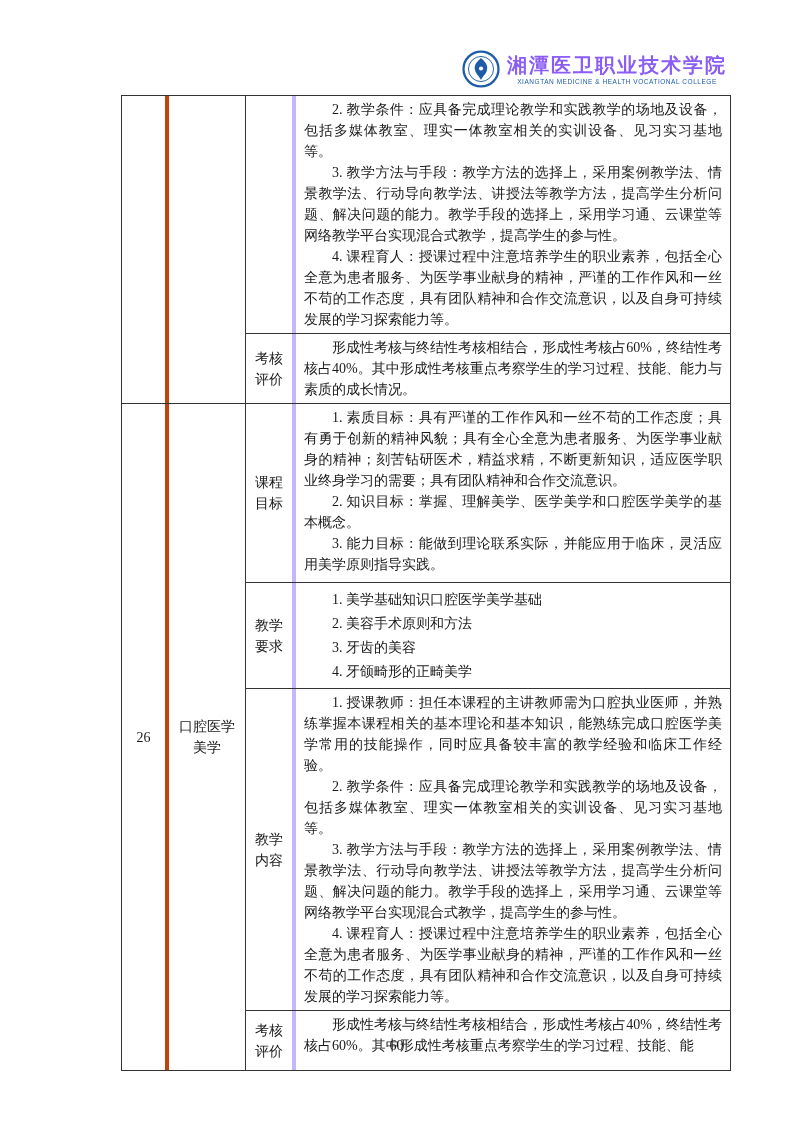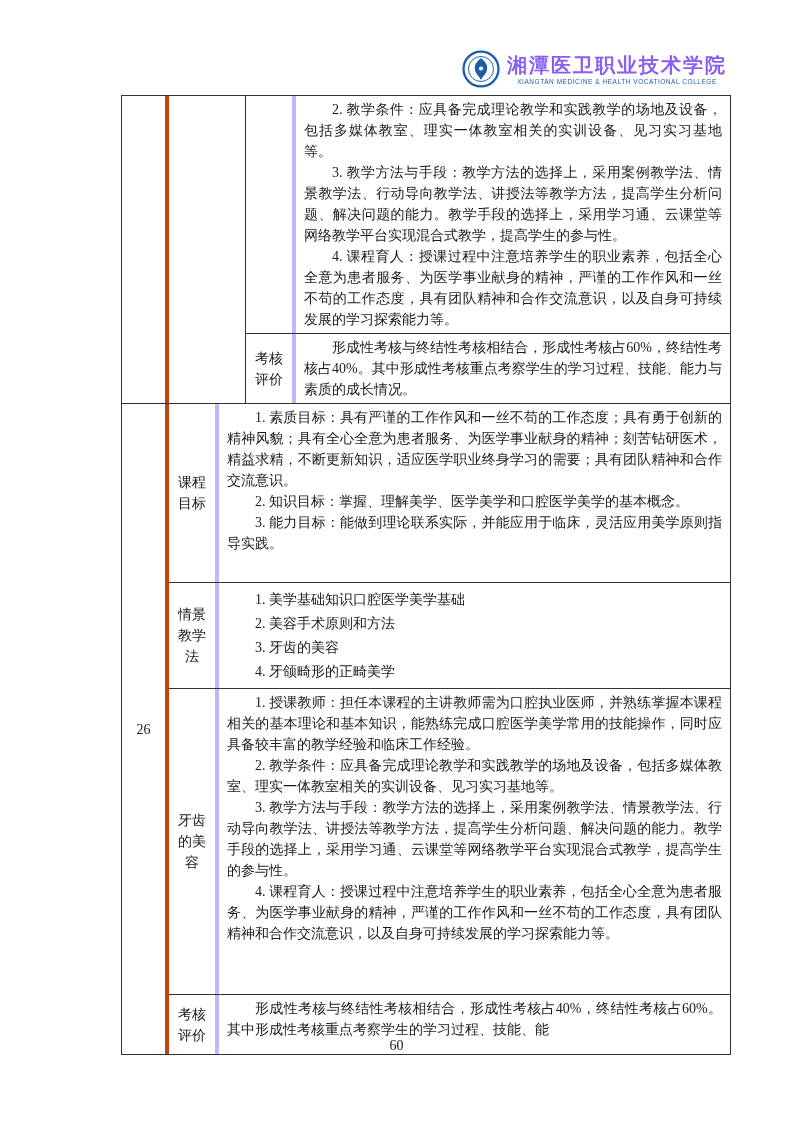--- a/index.html
+++ b/index.html
@@ -136,48 +136,51 @@
           </div>
           <div class="cell c4 content">
               <p>形成性考核与终结性考核相结合，形成性考核占60%，终结性考核占40%。其中形成性考核重点考察学生的学习过程、技能、能力与素质的成长情况。</p>
             </div>
         </div>
       </div>
     </div>
 
     <div class="trow">
       <div class="cell c1 center">26</div>
+      <div class="cell c2 center">
+        <span class="wrap4">口腔医学美学</span>
+      </div>
       <div class="inner">
 
         <div class="subrow h-obj">
           <div class="cell c3">
             <span class="wrap2">课程目标</span>
           </div>
           <div class="cell c4 content">
               <p>1. 素质目标：具有严谨的工作作风和一丝不苟的工作态度；具有勇于创新的精神风貌；具有全心全意为患者服务、为医学事业献身的精神；刻苦钻研医术，精益求精，不断更新知识，适应医学职业终身学习的需要；具有团队精神和合作交流意识。</p>
               <p>2. 知识目标：掌握、理解美学、医学美学和口腔医学美学的基本概念。</p>
               <p>3. 能力目标：能做到理论联系实际，并能应用于临床，灵活应用美学原则指导实践。</p>
             </div>
         </div>
 
         <div class="subrow h-teach">
           <div class="cell c3">
-            <span class="wrap2">情景教学法</span>
+            <span class="wrap2">教学要求</span>
           </div>
           <div class="cell c4 content spaced">
               <p>1. 美学基础知识口腔医学美学基础</p>
               <p>2. 美容手术原则和方法</p>
               <p>3. 牙齿的美容</p>
               <p>4. 牙颌畸形的正畸美学</p>
             </div>
         </div>
 
         <div class="subrow h-req">
           <div class="cell c3">
-            <span class="wrap2">牙齿的美容</span>
+            <span class="wrap2">教学内容</span>
           </div>
           <div class="cell c4 content">
               <p>1. 授课教师：担任本课程的主讲教师需为口腔执业医师，并熟练掌握本课程相关的基本理论和基本知识，能熟练完成口腔医学美学常用的技能操作，同时应具备较丰富的教学经验和临床工作经验。</p>
               <p>2. 教学条件：应具备完成理论教学和实践教学的场地及设备，包括多媒体教室、理实一体教室相关的实训设备、见习实习基地等。</p>
               <p>3. 教学方法与手段：教学方法的选择上，采用案例教学法、情景教学法、行动导向教学法、讲授法等教学方法，提高学生分析问题、解决问题的能力。教学手段的选择上，采用学习通、云课堂等网络教学平台实现混合式教学，提高学生的参与性。</p>
               <p>4. 课程育人：授课过程中注意培养学生的职业素养，包括全心全意为患者服务、为医学事业献身的精神，严谨的工作作风和一丝不苟的工作态度，具有团队精神和合作交流意识，以及自身可持续发展的学习探索能力等。</p>
             </div>
         </div>
 
         <div class="subrow h-assess2">

